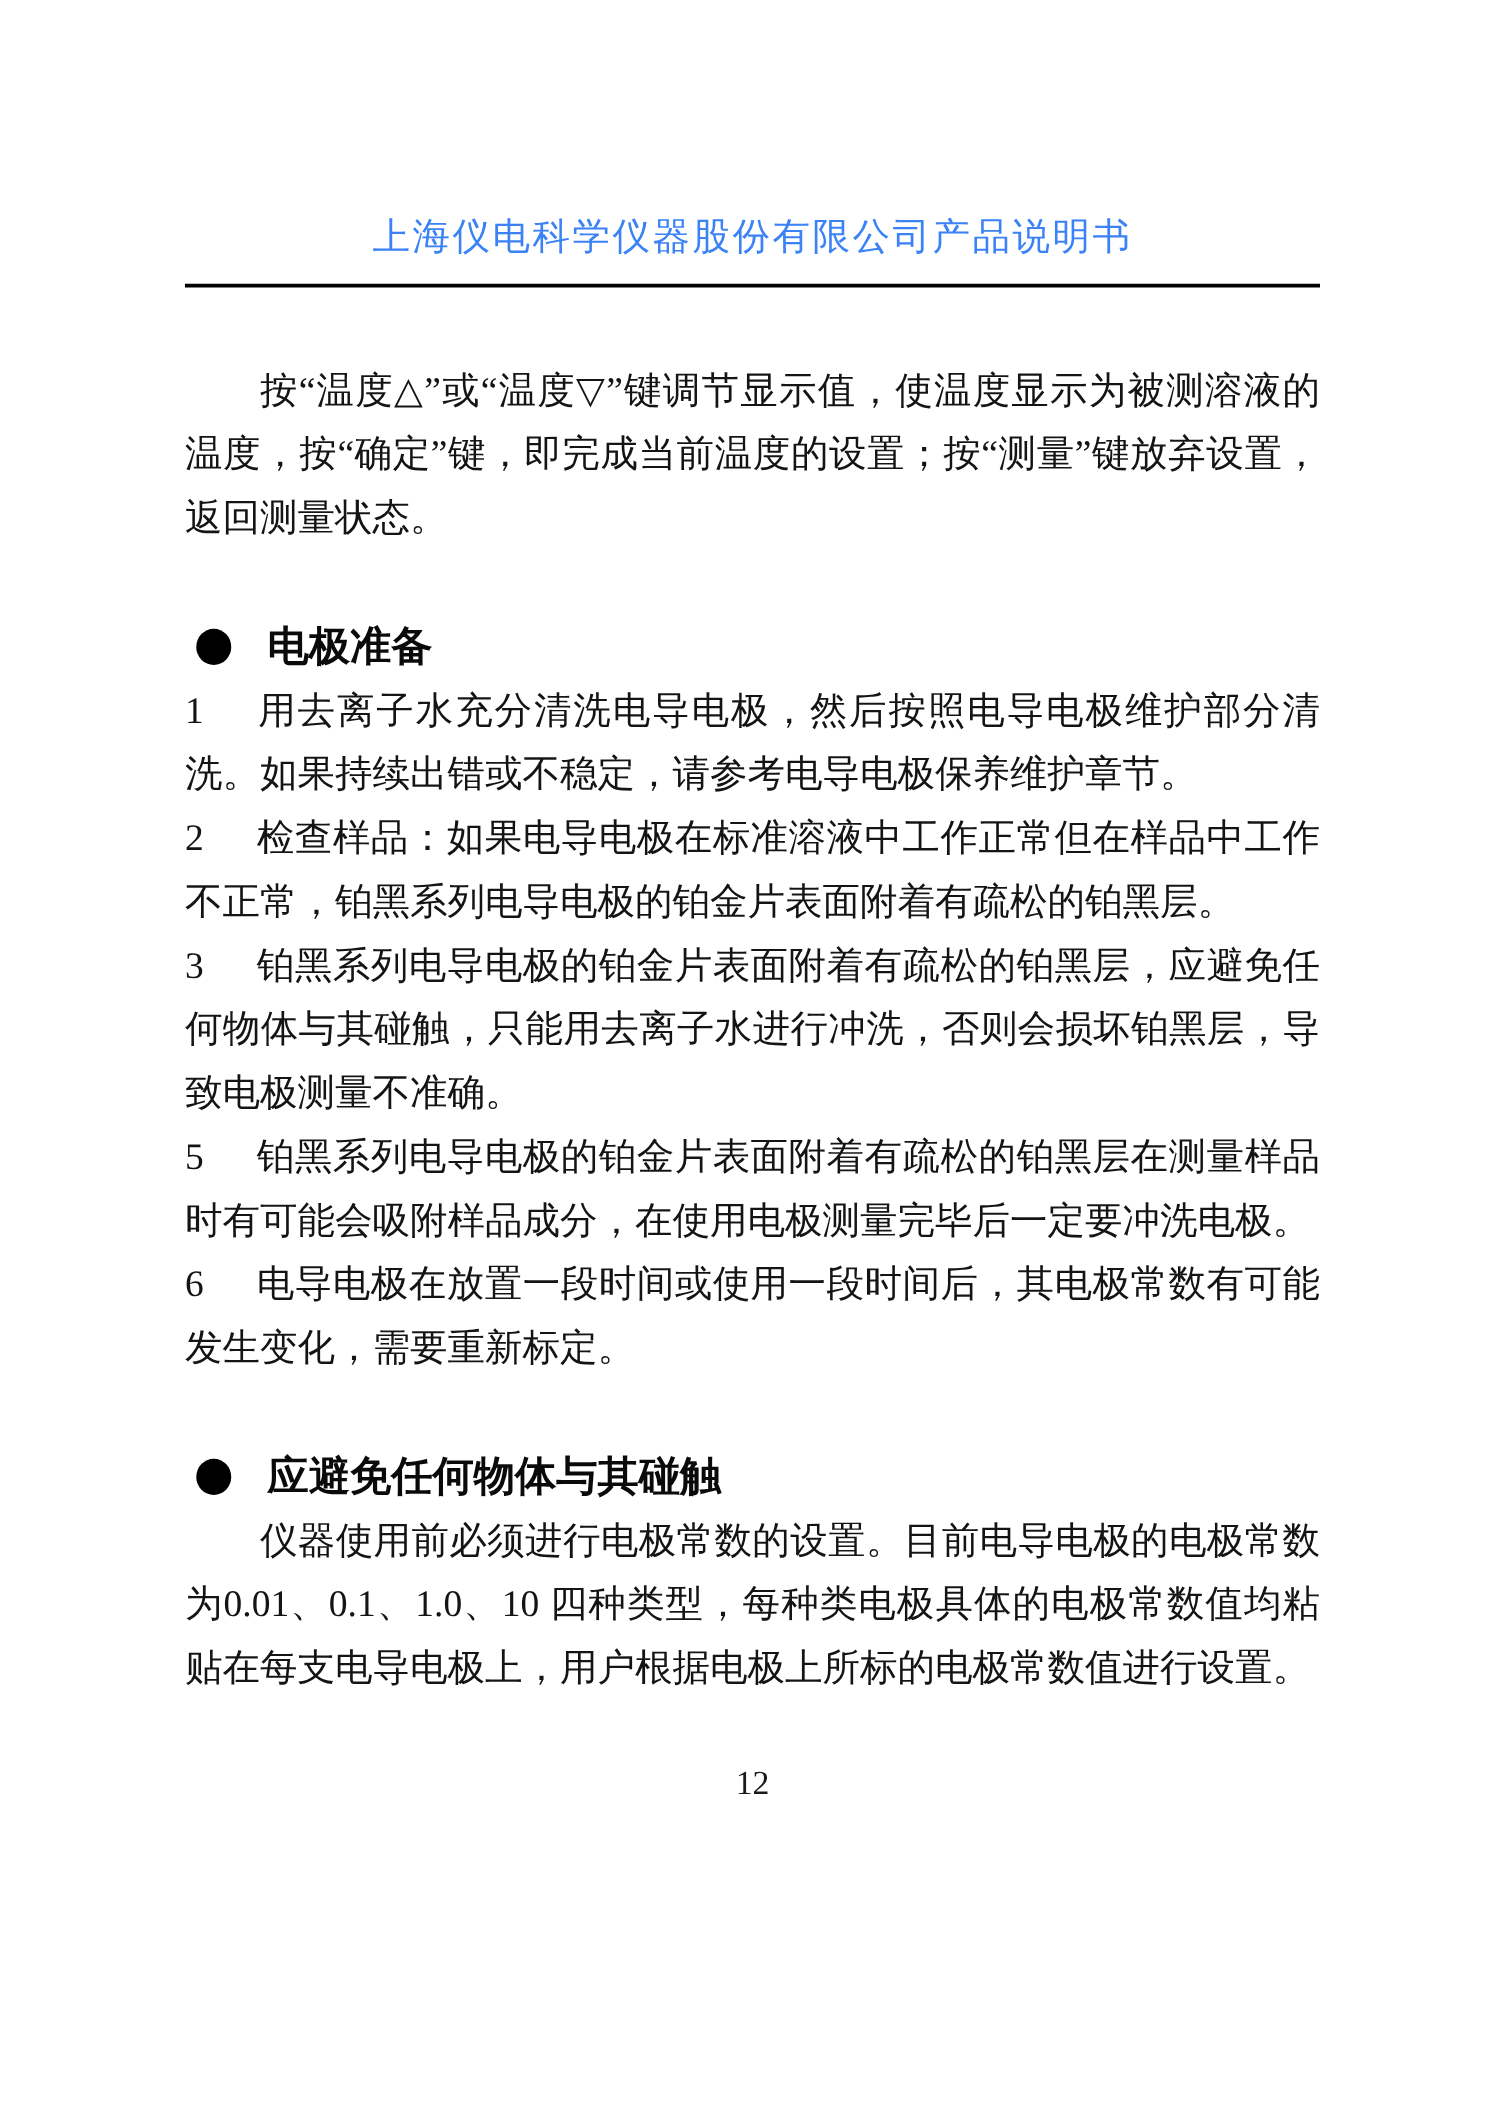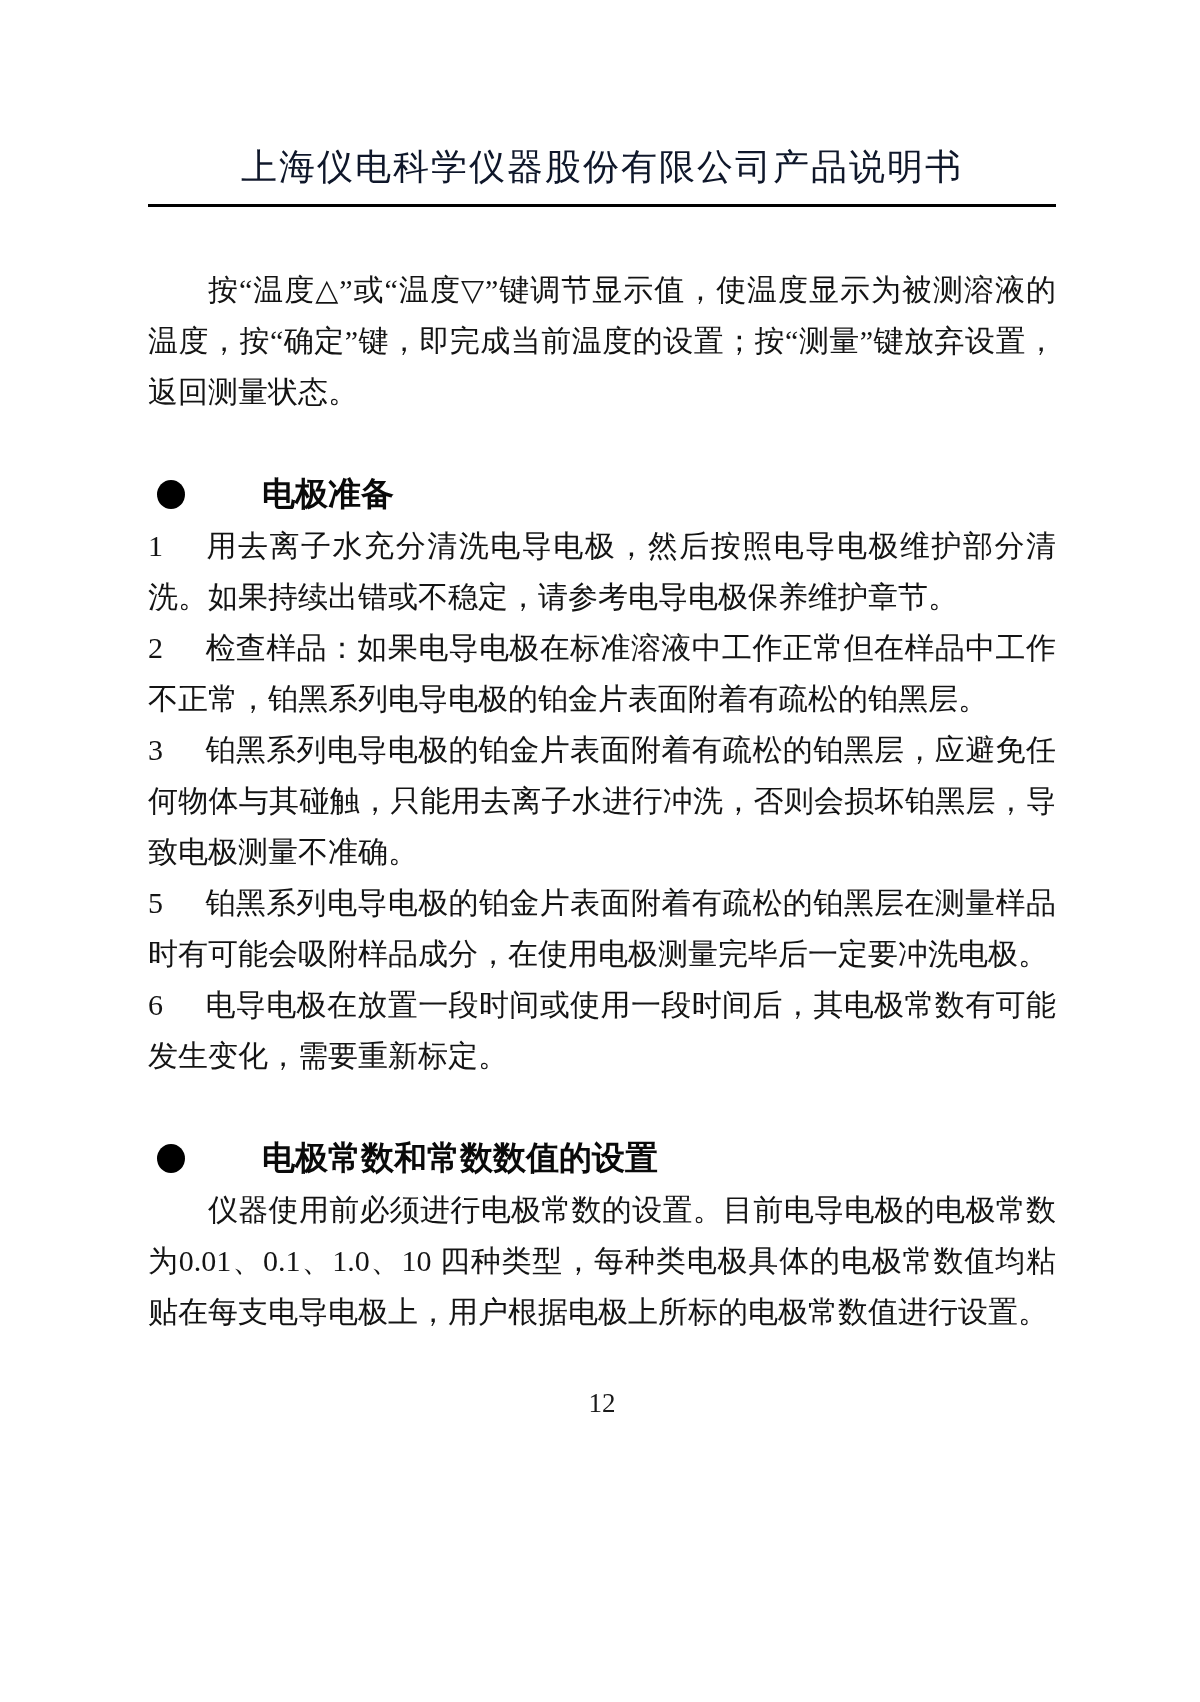--- a/index.html
+++ b/index.html
@@ -14,24 +14,25 @@
     box-sizing: border-box;
     margin: 0 auto;
     background: #ffffff;
     color: #111111;
     font-family: "Liberation Serif", "DejaVu Serif", serif;
     padding: 150px 144px 0 148px;
     overflow: hidden;
   }
   .doc-header-title {
     text-align: center;
-    font-size: 36px;
+    font-size: 30px;
     line-height: 34px;
     letter-spacing: 2px;
-    color: #0f172a;
+    color: #3b82f6;
+    margin-top: 23px;
   }
   .doc-header-rule {
     height: 0;
     border-bottom: 3px solid #000000;
     margin-top: 20px;
   }
   .body-text {
     font-size: 30px;
     line-height: 51px;
     text-align: justify;
@@ -47,21 +48,20 @@
   }
   .section-heading {
     display: flex;
     align-items: center;
     margin-top: 52px;
     height: 51px;
     font-family: "Liberation Sans", "DejaVu Sans", sans-serif;
     font-weight: bold;
     font-size: 33px;
     color: #0a0a0a;
-    gap: 48px;
   }
   .bullet {
     flex: none;
     width: 28px;
     height: 29px;
     border-radius: 50%;
     background: #000000;
     margin-left: 9px;
     margin-right: 29px;
   }
@@ -103,21 +103,21 @@
 
     <p class="body-text list-item"><span class="num">3</span><span>铂黑系列电导电极的铂金片表面附着有疏松的铂黑层，应避免任何物体与其碰触，只能用去离子水进行冲洗，否则会损坏铂黑层，导致电极测量不准确。</span></p>
 
 
     <p class="body-text list-item"><span class="num">5</span><span>铂黑系列电导电极的铂金片表面附着有疏松的铂黑层在测量样品时有可能会吸附样品成分，在使用电极测量完毕后一定要冲洗电极。</span></p>
 
     <p class="body-text list-item"><span class="num">6</span><span>电导电极在放置一段时间或使用一段时间后，其电极常数有可能发生变化，需要重新标定。</span></p>
 
     <div class="section-heading">
       <span class="bullet"></span>
-      <span>电极常数和常数数值的设置</span>
+      <span>应避免任何物体与其碰触</span>
     </div>
 
     <p class="body-text indent">仪器使用前必须进行电极常数的设置。目前电导电极的电极常数为0.01、0.1、1.0、10 四种类型，每种类电极具体的电极常数值均粘贴在每支电导电极上，用户根据电极上所标的电极常数值进行设置。</p>
 
 
   </main>
 
   <footer>
     <div class="page-number">12</div>
   </footer>

